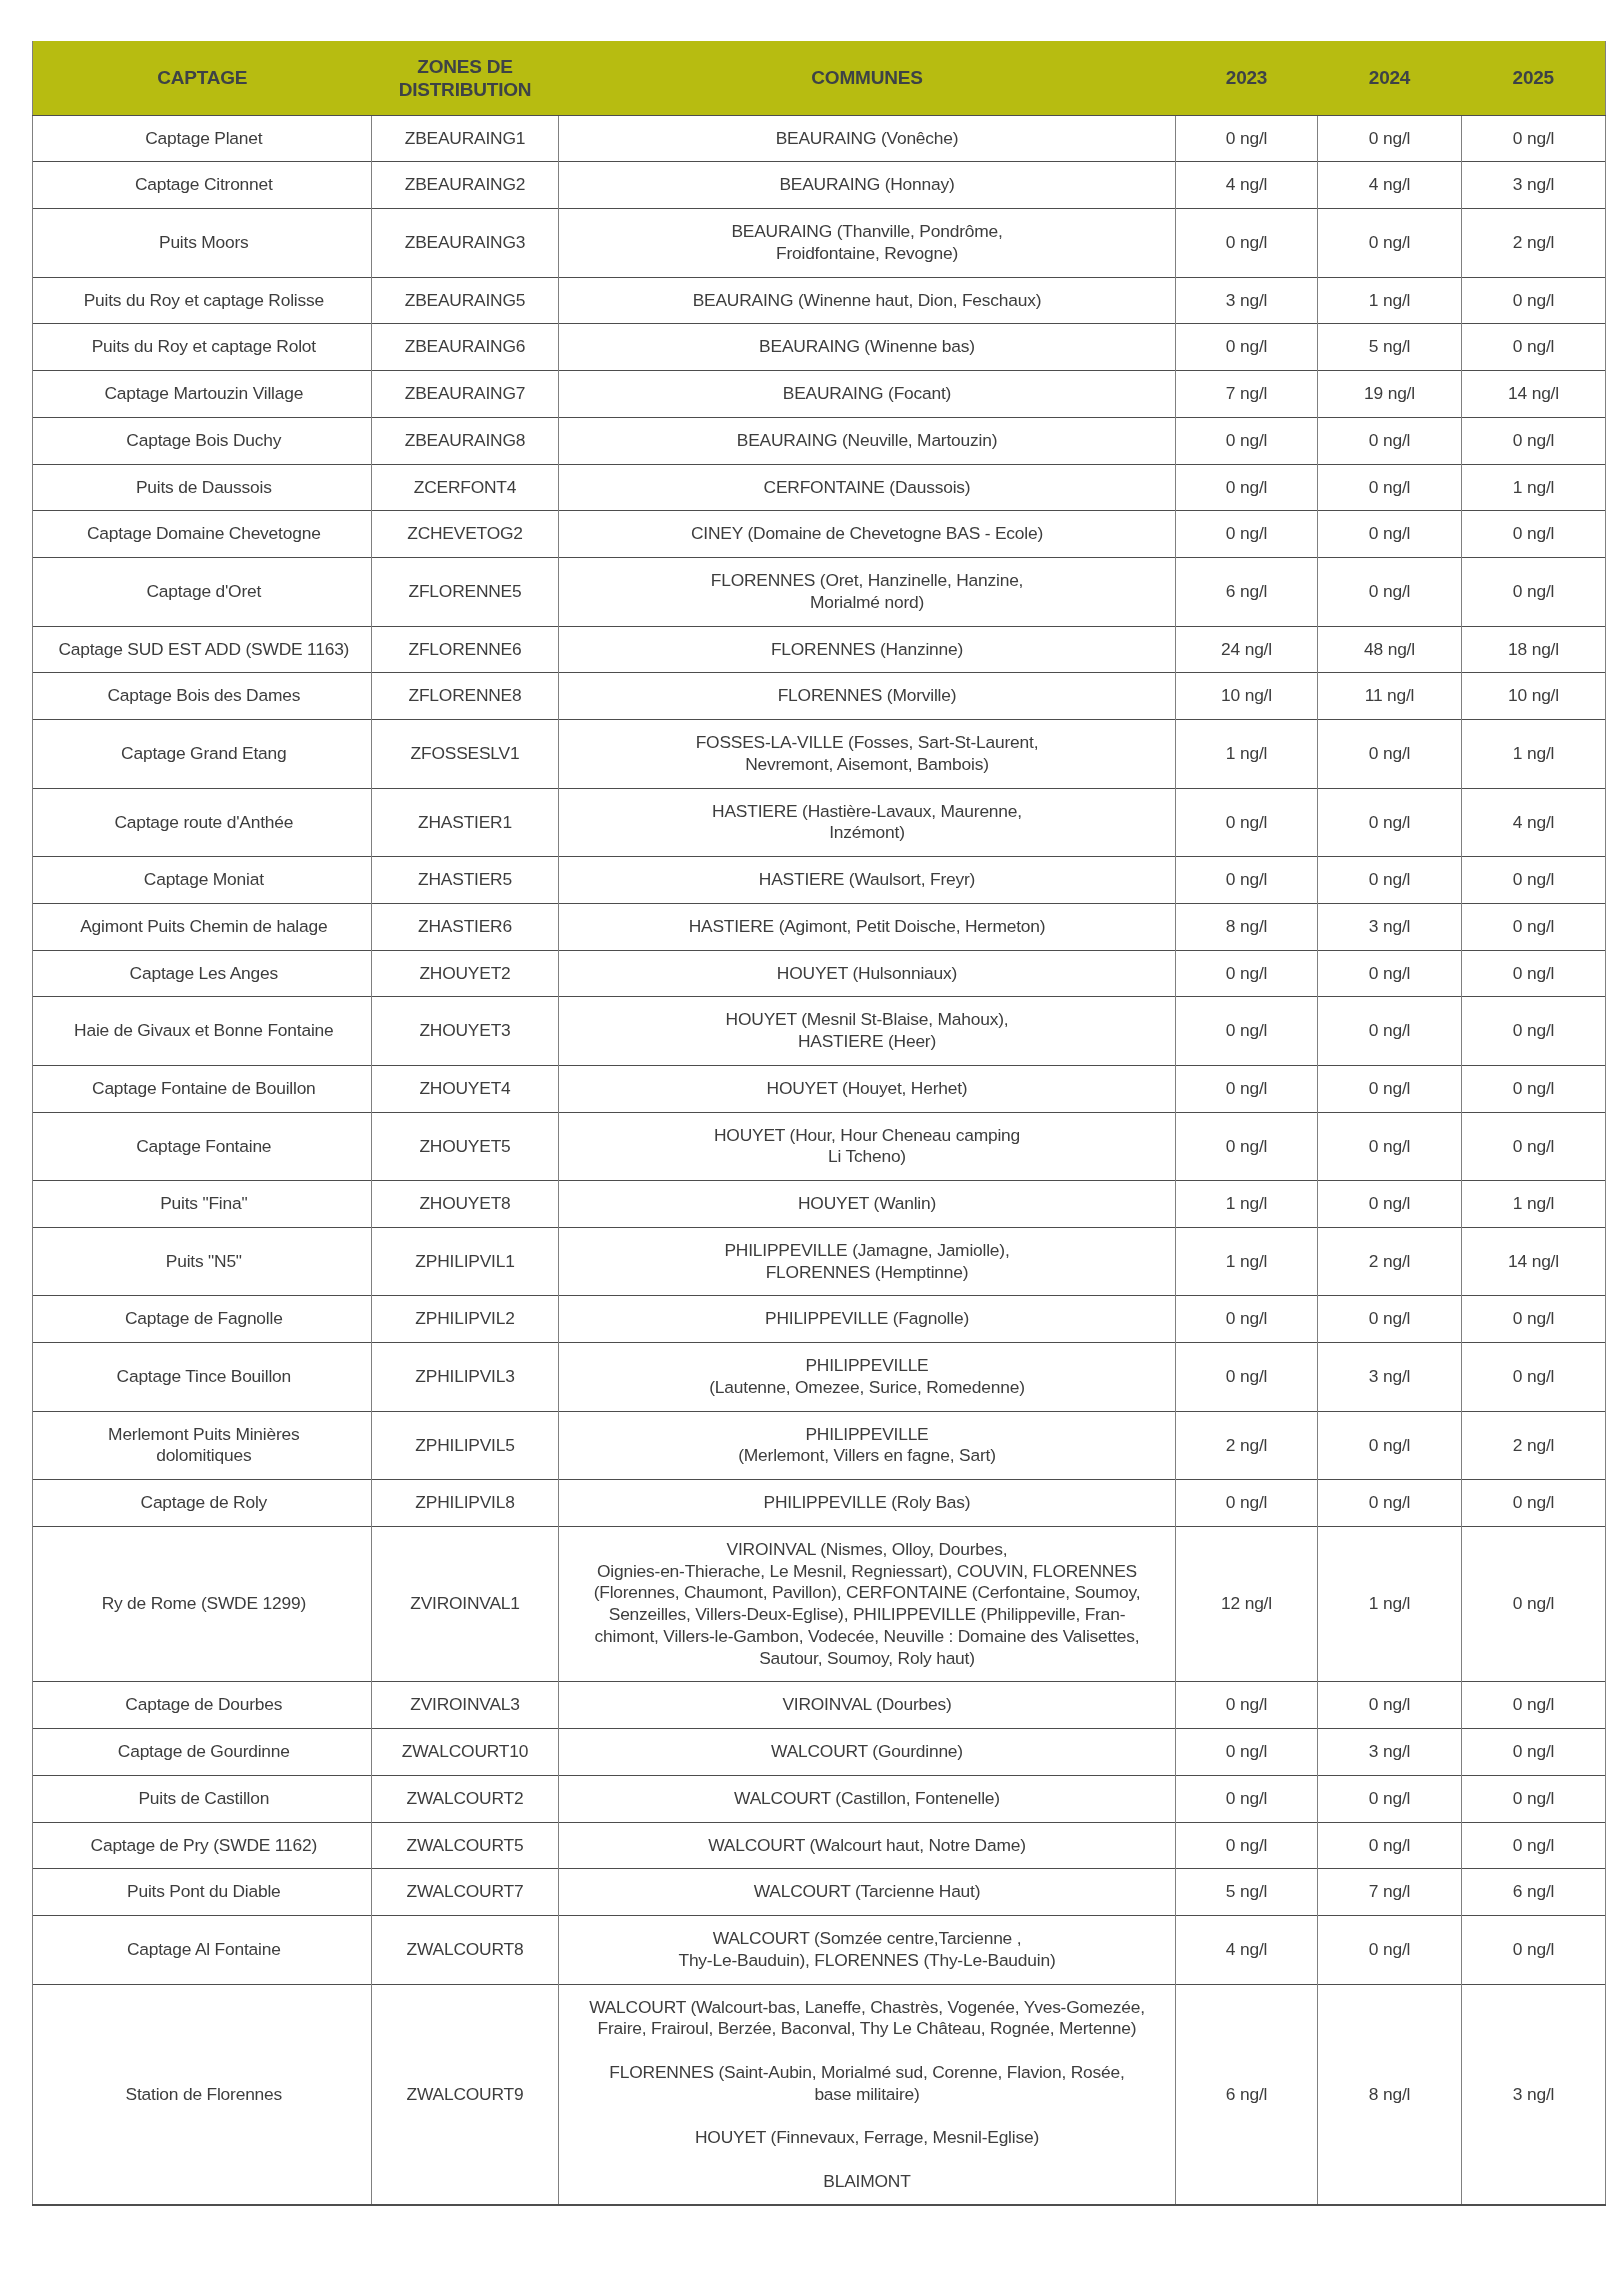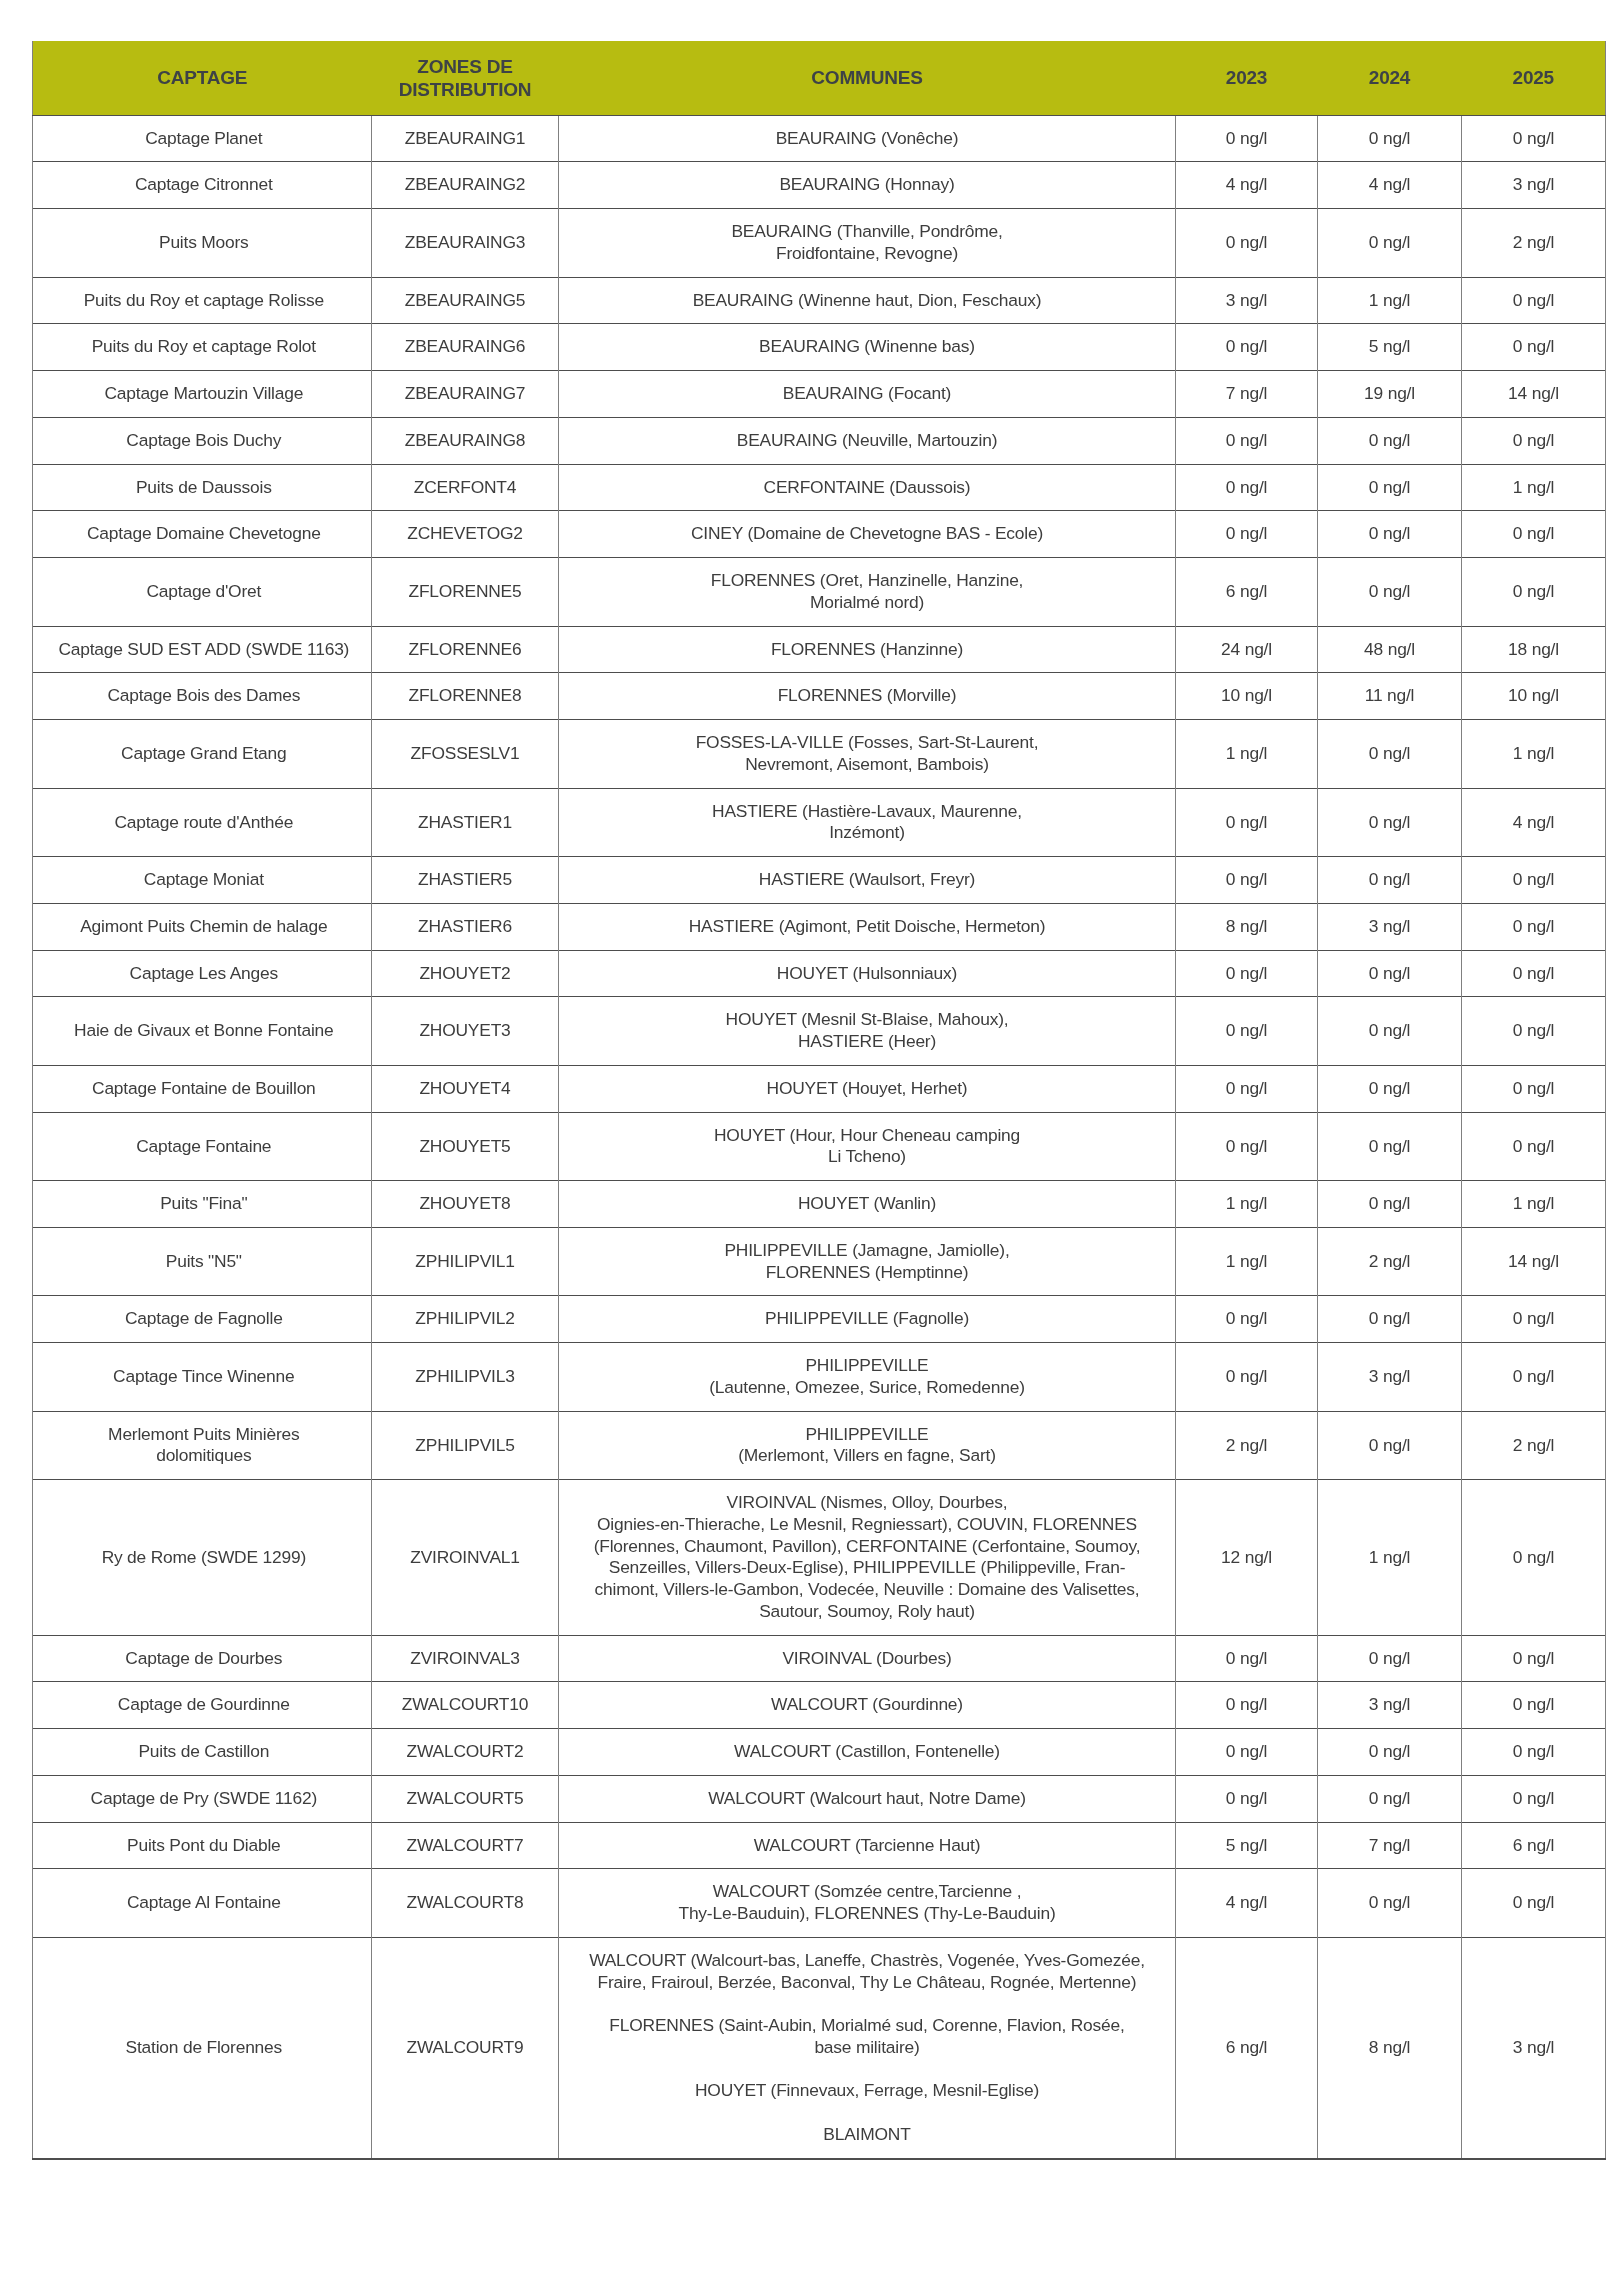--- a/index.html
+++ b/index.html
@@ -283,37 +283,45 @@
         </tr>
         <tr>
           <td class="cell-captage">Captage de Fagnolle</td>
           <td class="cell-zone">ZPHILIPVIL2</td>
           <td class="cell-commune">PHILIPPEVILLE (Fagnolle)</td>
           <td class="cell-value">0 ng/l</td>
           <td class="cell-value">0 ng/l</td>
           <td class="cell-value">0 ng/l</td>
         </tr>
         <tr>
-          <td class="cell-captage">Captage Tince Winenne</td>
+          <td class="cell-captage">Captage Tince Bouillon</td>
           <td class="cell-zone">ZPHILIPVIL3</td>
           <td class="cell-commune">PHILIPPEVILLE
 (Lautenne, Omezee, Surice, Romedenne)</td>
           <td class="cell-value">0 ng/l</td>
           <td class="cell-value">3 ng/l</td>
           <td class="cell-value">0 ng/l</td>
         </tr>
         <tr>
           <td class="cell-captage">Merlemont Puits Minières
 dolomitiques</td>
           <td class="cell-zone">ZPHILIPVIL5</td>
           <td class="cell-commune">PHILIPPEVILLE
 (Merlemont, Villers en fagne, Sart)</td>
           <td class="cell-value">2 ng/l</td>
           <td class="cell-value">0 ng/l</td>
           <td class="cell-value">2 ng/l</td>
+        </tr>
+        <tr>
+          <td class="cell-captage">Captage de Roly</td>
+          <td class="cell-zone">ZPHILIPVIL8</td>
+          <td class="cell-commune">PHILIPPEVILLE (Roly Bas)</td>
+          <td class="cell-value">0 ng/l</td>
+          <td class="cell-value">0 ng/l</td>
+          <td class="cell-value">0 ng/l</td>
         </tr>
         <tr>
           <td class="cell-captage">Ry de Rome (SWDE 1299)</td>
           <td class="cell-zone">ZVIROINVAL1</td>
           <td class="cell-commune">VIROINVAL (Nismes, Olloy, Dourbes,
 Oignies-en-Thierache, Le Mesnil, Regniessart), COUVIN, FLORENNES
 (Florennes, Chaumont, Pavillon), CERFONTAINE (Cerfontaine, Soumoy,
 Senzeilles, Villers-Deux-Eglise), PHILIPPEVILLE (Philippeville, Fran-
 chimont, Villers-le-Gambon, Vodecée, Neuville : Domaine des Valisettes,
 Sautour, Soumoy, Roly haut)</td>

